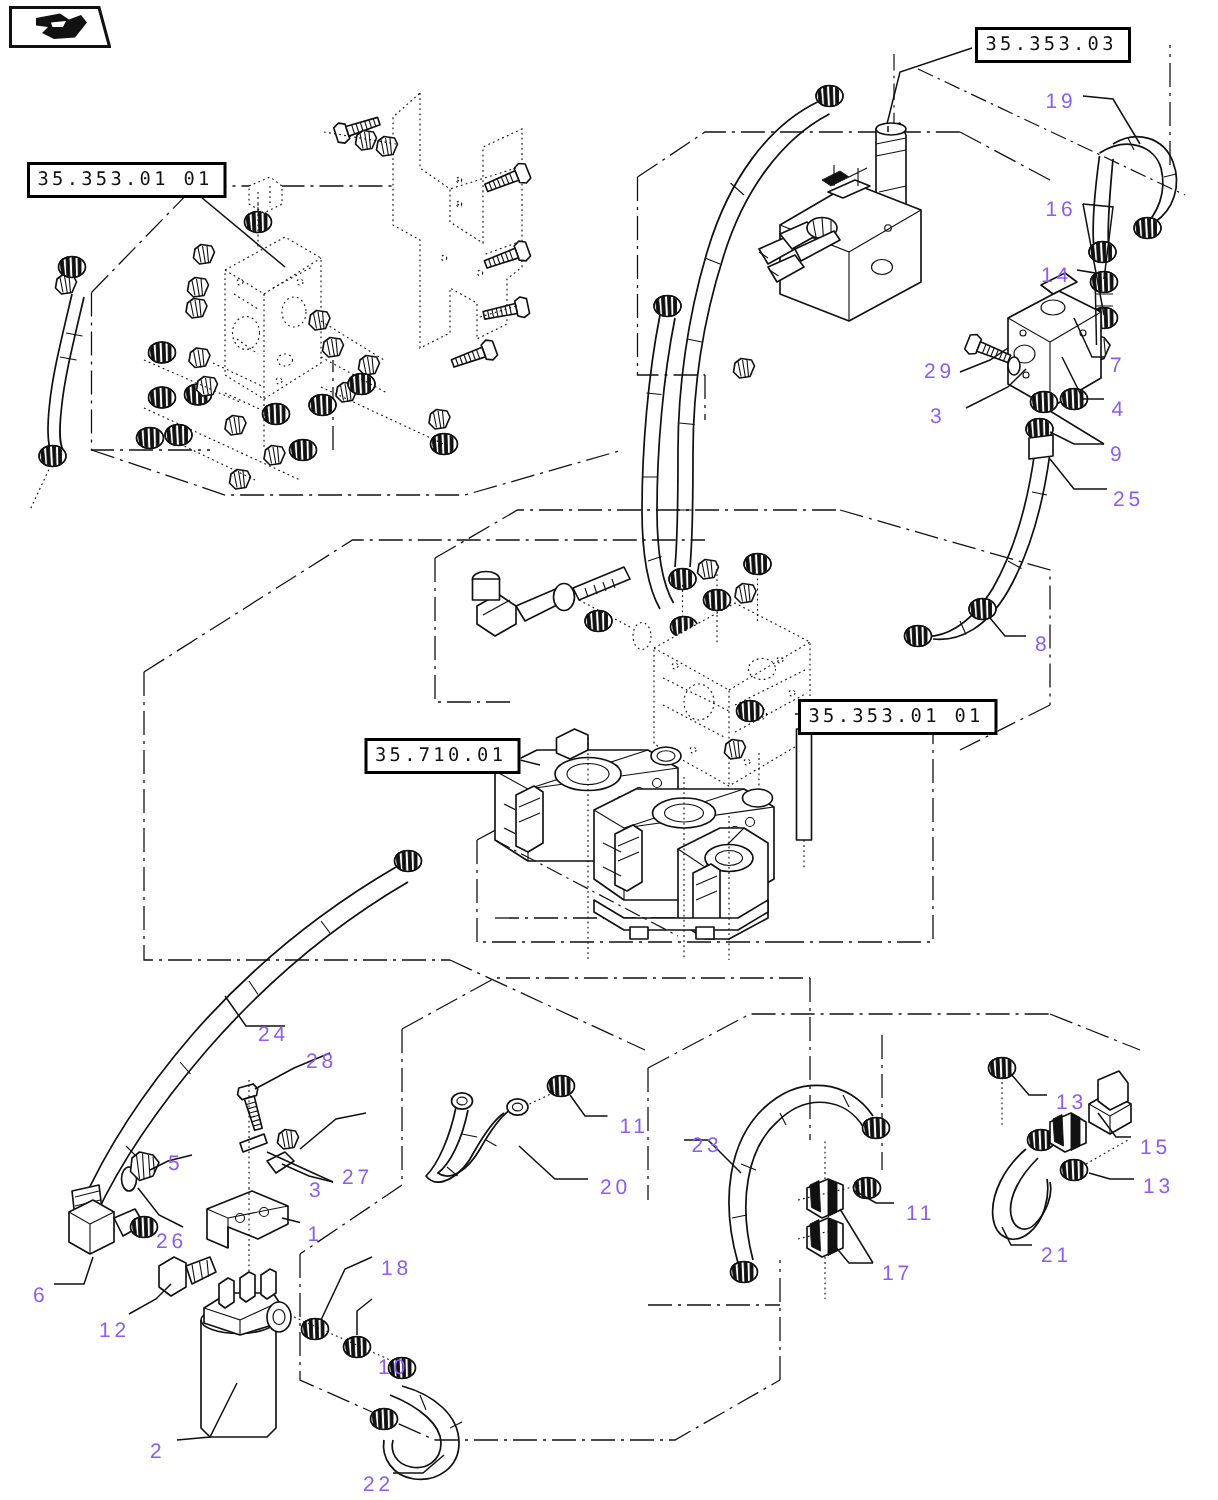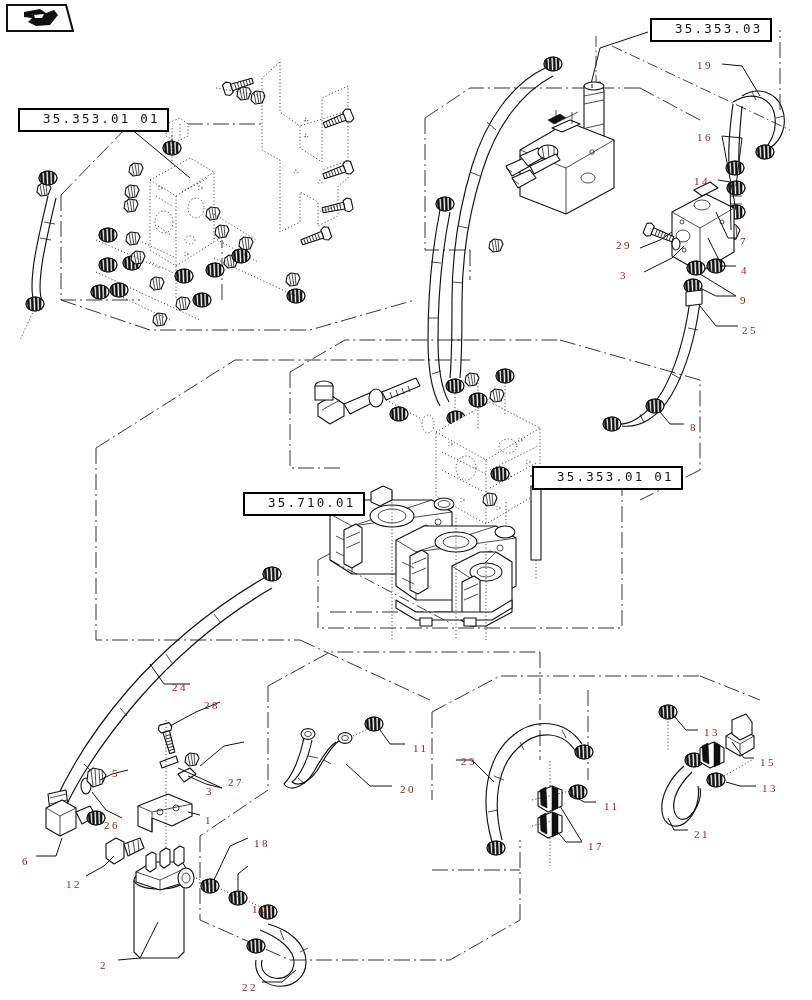--- a/index.html
+++ b/index.html
@@ -4,23 +4,23 @@
 <title>Hydraulic Parts Diagram</title>
 <style>
   html,body{margin:0;padding:0;background:#ffffff;}
   body{width:812px;height:1000px;overflow:hidden;
        font-family:"DejaVu Sans Mono","Liberation Mono",monospace;}
   #sheet{position:relative;width:812px;height:1000px;background:#fff;}
   svg#art{position:absolute;left:0;top:0;width:812px;height:1000px;}
   .cap{position:absolute;border:2px solid #000;background:#fff;
        font-family:"DejaVu Sans Mono","Liberation Mono",monospace;
        font-size:12.5px;letter-spacing:2.2px;color:#111;
-       padding:3px 7px 4px 23px;white-space:nowrap;line-height:1;}
-  .num{position:absolute;font-family:Liberation Serif, serif;
-       font-size:11px;letter-spacing:2.5px;color:#7f1d1d;white-space:nowrap;line-height:1;}
+       padding:3px 7px 4px 5px;white-space:nowrap;line-height:1;}
+  .num{position:absolute;font-family:Liberation Sans, sans-serif;
+       font-size:14px;letter-spacing:2.5px;color:#8b5cf6;white-space:nowrap;line-height:1;}
   #logo{position:absolute;left:6px;top:4px;width:68px;height:28px;}
 </style>
 </head>
 <body>
 
 <div id="sheet">
 
   <svg id="art" viewBox="0 0 812 1000">
     <defs>
       <style>

